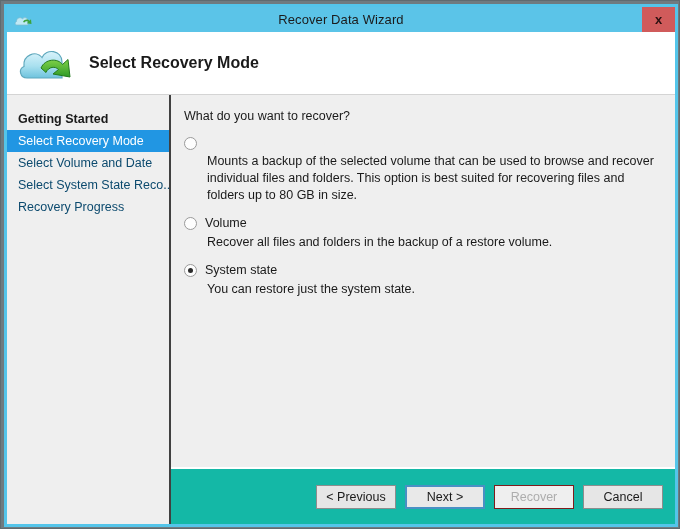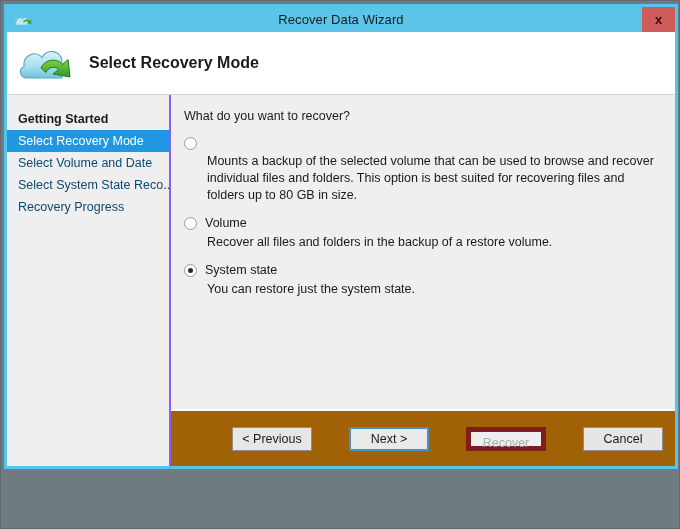--- a/index.html
+++ b/index.html
@@ -23,21 +23,21 @@
     box-sizing: border-box;
     background: #6f7b80;
     border: 1px solid #5f6b70;
     display: flex;
     flex-direction: column;
   }
   .window-inner {
     position: absolute;
     left: 3px; top: 3px;
     width: 674px;
-    height: 465px;
+    height: 523px;
     box-sizing: border-box;
     border: 3px solid #54c5ea;
     background: #efefef;
     display: flex;
     flex-direction: column;
     overflow: hidden;
     justify-content: space-between;
   }
 
   
@@ -111,21 +111,21 @@
     flex: 1 1 auto;
     display: flex;
     background: #efefef;
     min-height: 0;
   }
   .sidebar {
     width: 164px;
     min-width: 164px;
     background: #efefef;
     padding-top: 13px;
-    border-right: 2px solid #8b5cf6;
+    border-right: 2px solid #404040;
     box-sizing: border-box;
   }
   .nav-item {
     font-size: 12.5px;
     color: #0c4a6e;
     padding: 3px 0 3px 11px;
     margin-right: 0px;
     line-height: 16px;
     white-space: nowrap;
     cursor: default;
@@ -196,22 +196,21 @@
   .footer {
     height: 57px;
     min-height: 57px;
     flex: 0 0 auto;
     border-top: 2px solid #ffffff;
     display: flex;
     align-items: center;
     justify-content: flex-end;
     padding-right: 12px;
     box-sizing: border-box;
-    background: #a16207;
-    gap: 28px;
+    background: #14b8a6;
   }
   .btn {
     width: 80px;
     height: 24px;
     font-size: 12.5px;
     font-family: "Liberation Sans", sans-serif;
     color: #1a1a1a;
     background: #e6e6e6;
     border: 1px solid #8d8d8d;
     margin-left: 9px;
@@ -221,21 +220,21 @@
     line-height: 22px;
   }
   .btn.focused {
     border: 2px solid #4a90c4;
     background: #e9e9e9;
     line-height: 20px;
   }
   .btn.disabled {
     color: #adadad;
     background: #efefef;
-    border: 5px solid #7f1d1d;
+    border: 1px solid #7f1d1d;
     cursor: default;
   }
 </style>
 </head>
 <body>
 
 <div class="window">
   <div class="window-inner">
 
     <div class="titlebar">

